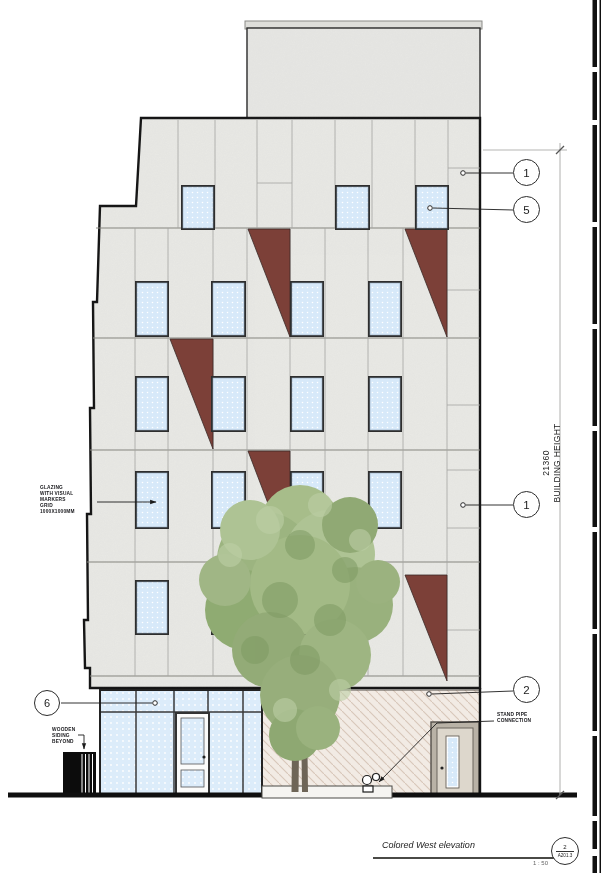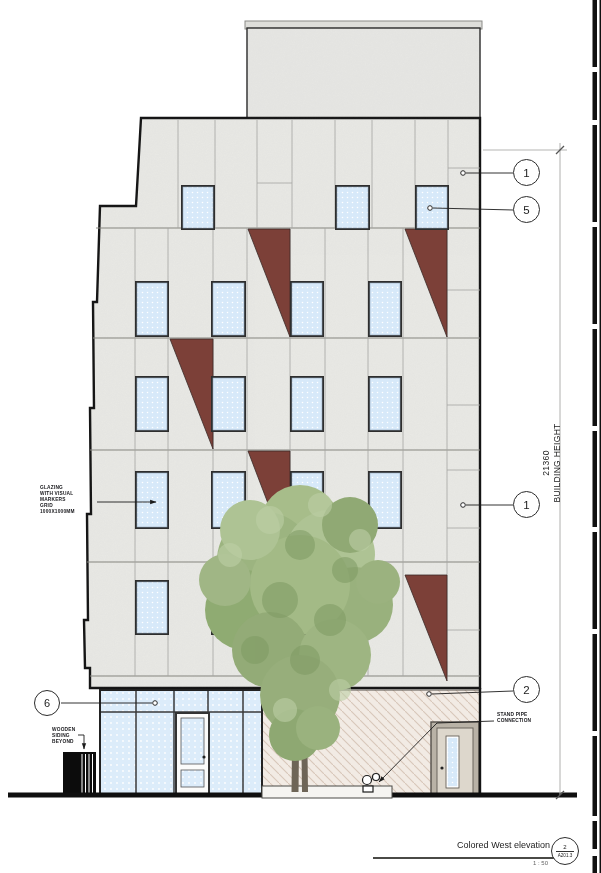--- a/index.html
+++ b/index.html
@@ -9,22 +9,22 @@
   .note{position:absolute;font-size:4.8px;line-height:6px;font-weight:bold;
         color:#16161a;white-space:pre-line;letter-spacing:.2px;}
   .callout{position:absolute;width:27px;height:27px;border:1.3px solid #2b2b2b;border-radius:50%;
            background:#fff;display:flex;align-items:center;justify-content:center;
            font-size:11.5px;color:#1c1c1c;box-sizing:border-box;}
   .callout.small{width:26px;height:26px;font-size:11px;}
   .dim-text{position:absolute;left:497px;top:452px;width:110px;height:22px;
             transform:rotate(-90deg);text-align:center;color:#1a1a1a;}
   .dim-text .v{display:block;font-size:8.5px;line-height:11px;letter-spacing:.4px;}
   .dim-text .l{display:block;font-size:8.5px;line-height:11px;letter-spacing:.3px;}
-  .view-title{position:absolute;left:382px;top:840px;width:168px;text-align:right;
-              font-size:9px;color:#1c1c1c;}
+  .view-title{position:absolute;left:382px;top:840px;width:168px;text-align:left;
+              font-size:9px;color:#1c1c1c;font-style:italic;}
   .view-scale{position:absolute;left:448px;top:860px;width:100px;text-align:right;
               font-size:6px;color:#666;}
   .viewport-badge{position:absolute;left:551px;top:837px;width:28px;height:28px;border:1px solid #2e2e2e;
                   border-radius:50%;background:#fff;display:flex;flex-direction:column;align-items:center;
                   justify-content:center;box-sizing:border-box;}
   .viewport-badge .num{font-size:6px;line-height:7px;color:#222;}
   .viewport-badge .shn{font-size:4.6px;line-height:6px;color:#222;border-top:.8px solid #333;
                        padding:1px 2px 0 2px;}
 </style>
 </head>

